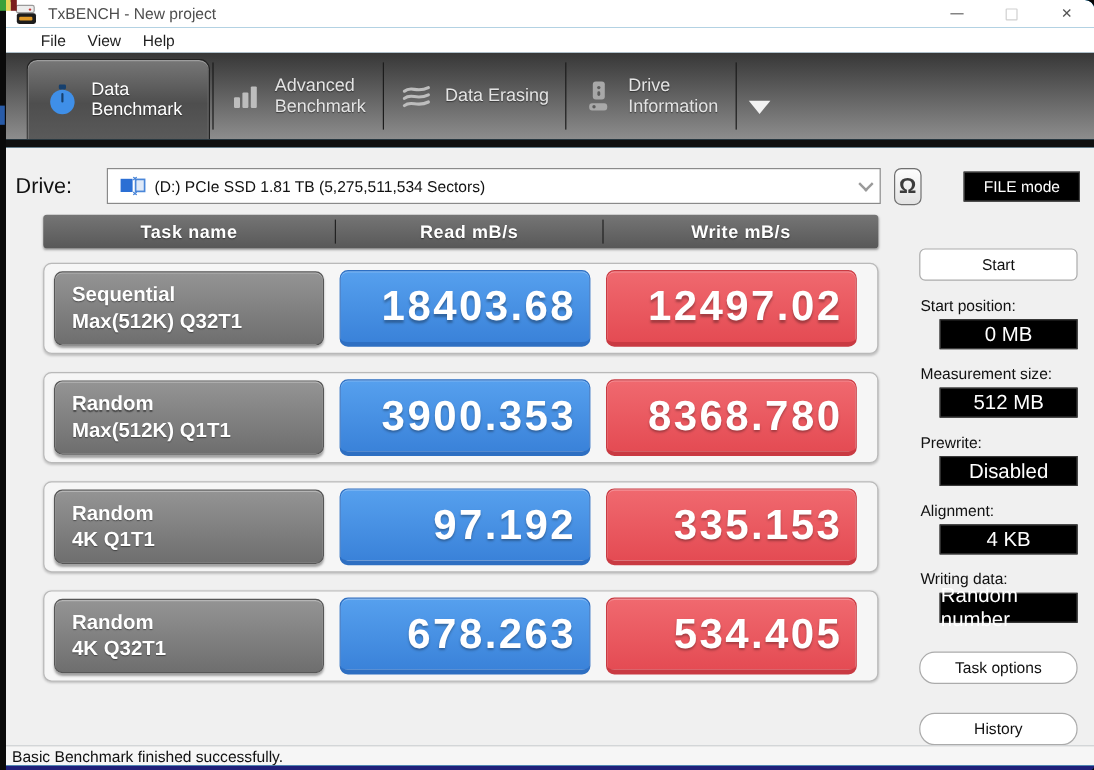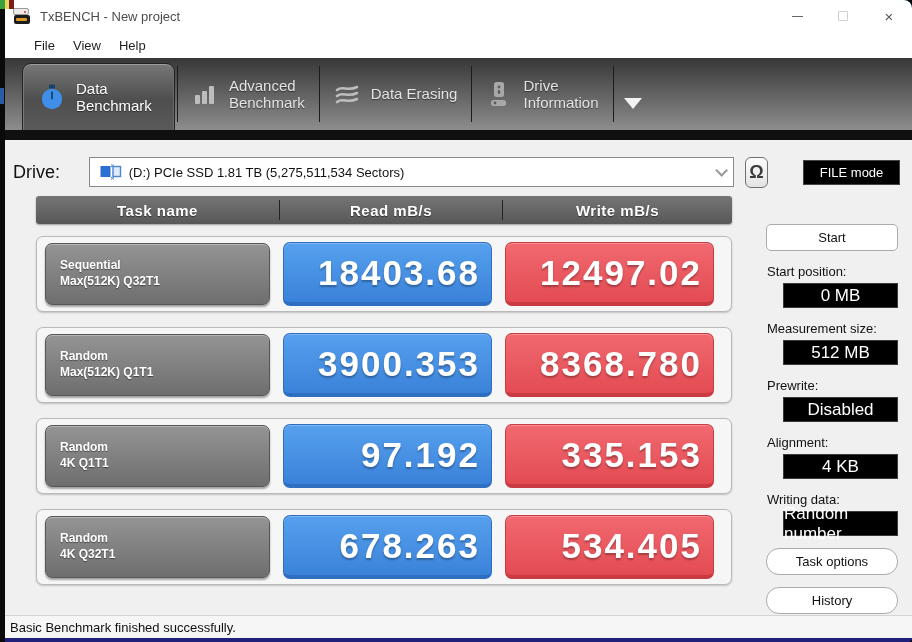--- a/index.html
+++ b/index.html
@@ -68,31 +68,31 @@
 
   .main { display:flex; flex:1; }
   .table-col { flex:0 0 696px; margin-left:27px; }
   .thead { height:28px; display:flex; background:linear-gradient(#757575,#585858); border-radius:3px; box-shadow:0 1px 2px rgba(0,0,0,.35); margin-bottom:12px; }
   .th { display:flex; align-items:center; justify-content:center; color:#fff; font-size:15px; font-weight:bold; letter-spacing:.5px; text-shadow:0 1px 1px rgba(0,0,0,.5); }
   .th-task { flex:0 0 243px; } .th-read { flex:0 0 222px; } .th-write { flex:1; }
   .th-sep { width:1px; background:#222; margin:4px 0; }
 
   .bench-row { height:76px; background:#f6f6f6; border:1px solid #b9b9b9; border-radius:7px; box-shadow:0 1px 2px rgba(0,0,0,.2); display:flex; align-items:center; gap:13px; padding:0 6px 0 8px; margin-bottom:15px; }
   .task-btn { flex:0 0 225px; height:62px; border-radius:7px; background:linear-gradient(#949494,#6e6e6e); border:1px solid #565656; box-shadow:inset 0 1px 0 #b5b5b5, 0 2px 2px rgba(0,0,0,.35); display:flex; flex-direction:column; justify-content:center; padding-left:14px; }
-  .task-line { color:#fff; font-size:12px; font-weight:bold; line-height:1.3; text-shadow:0 1px 1px rgba(0,0,0,.45); }
+  .task-line { color:#fff; font-size:17px; font-weight:bold; line-height:1.3; text-shadow:0 1px 1px rgba(0,0,0,.45); }
   .val-box { flex:0 0 209px; height:64px; border-radius:7px; display:flex; align-items:center; justify-content:flex-end; padding-right:11px; color:#fff; font-size:35px; font-weight:bold; letter-spacing:2px; text-shadow:0 2px 2px rgba(0,0,0,.3); }
   .val-blue { background:linear-gradient(#56a0ee,#3a82d9); border:1px solid #2e6fc2; border-bottom:4px solid #2e6fc2; box-shadow:inset 0 1px 0 #7fb6f2; }
   .val-red  { background:linear-gradient(#f0696f,#e44b53); border:1px solid #c93a42; border-bottom:4px solid #c93a42; box-shadow:inset 0 1px 0 #f49096; }
 
   
   .sidebar { width:132px; margin-left:34px; display:flex; flex-direction:column; }
   .side-btn { height:27px; background:#fff; border:1px solid #ababab; border-radius:5px; font-size:13px; color:#111; display:flex; align-items:center; justify-content:center; }
   .side-label { font-size:13px; color:#111; margin:13px 0 4px 1px; }
   .side-value { height:25px; background:#000; border:1px solid #3a3a3a; color:#fff; font-size:17px; display:flex; align-items:center; justify-content:center;margin-left:17px; }
-  .gap14 { margin-top:12px;border-radius:13px; }
+  .gap14 { margin-top:24px;border-radius:13px; }
 
   
   .statusbar { height:23px; background:#f6f6f6; border-top:1px solid #d4d4d4; display:flex; align-items:center; padding-left:5px; }
   .status-text { font-size:13px; color:#111; }
 </style>
 </head>
 <body>
 
 <div class="bg-strip"></div>
 <div class="bg-icon">

